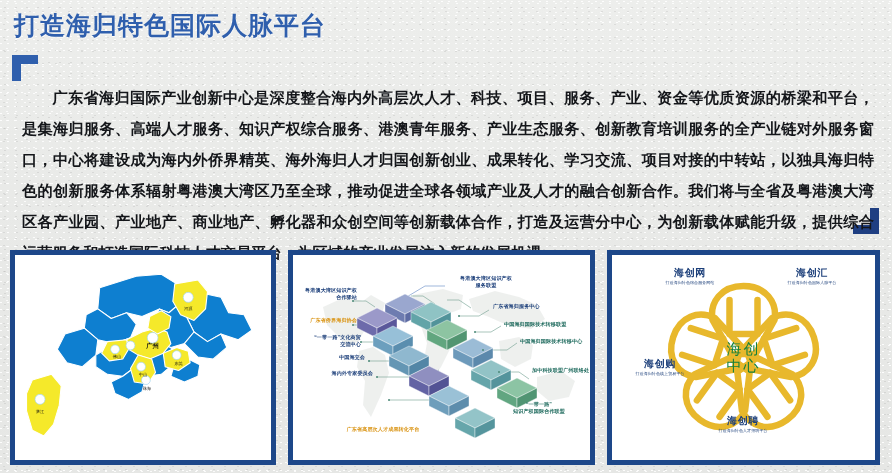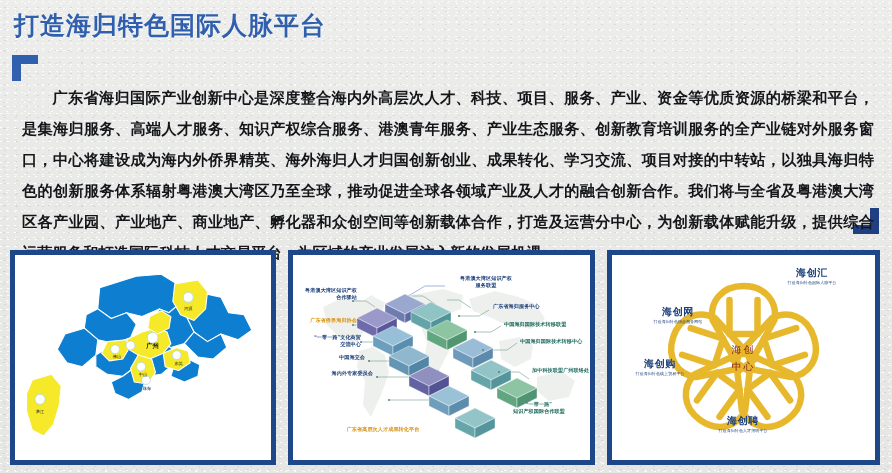--- a/index.html
+++ b/index.html
@@ -141,22 +141,22 @@
     color: #1c3f7a;
     letter-spacing: 0.1px;
     line-height: 7px;
     transform: scale(0.95);
   }
   .knot-center {
     position: absolute;
     left: 50%; top: 50%;
     transform: translate(-50%, -50%);
     text-align: center;
-    color: #7f1d1d;
-    font-size: 10px;
+    color: #15803d;
+    font-size: 15px;
     font-weight: normal;
     line-height: 17px;
     letter-spacing: 2px;
     font-family: "Liberation Serif", serif;
     white-space: nowrap;
   }
 </style>
 </head>
 <body>
 
@@ -396,21 +396,21 @@
               </g>
             </g>
           </g>
         </svg>
 
         <div class="knot-center">
           <span>海创</span><br>
           <span>中心</span>
         </div>
 
-        <div class="knot-title" style="left:20px; top:12px; width:92px;margin-top:39px;">
+        <div class="knot-title" style="left:32px; top:12px; width:92px;">
           <span class="kt-main">海创网</span>
           <span class="kt-sub">打造海归特色综合服务网站</span>
         </div>
 
         <div class="knot-title" style="left:154px; top:12px; width:92px;">
           <span class="kt-main">海创汇</span>
           <span class="kt-sub">打造海归特色国际人脉平台</span>
         </div>
 
 

